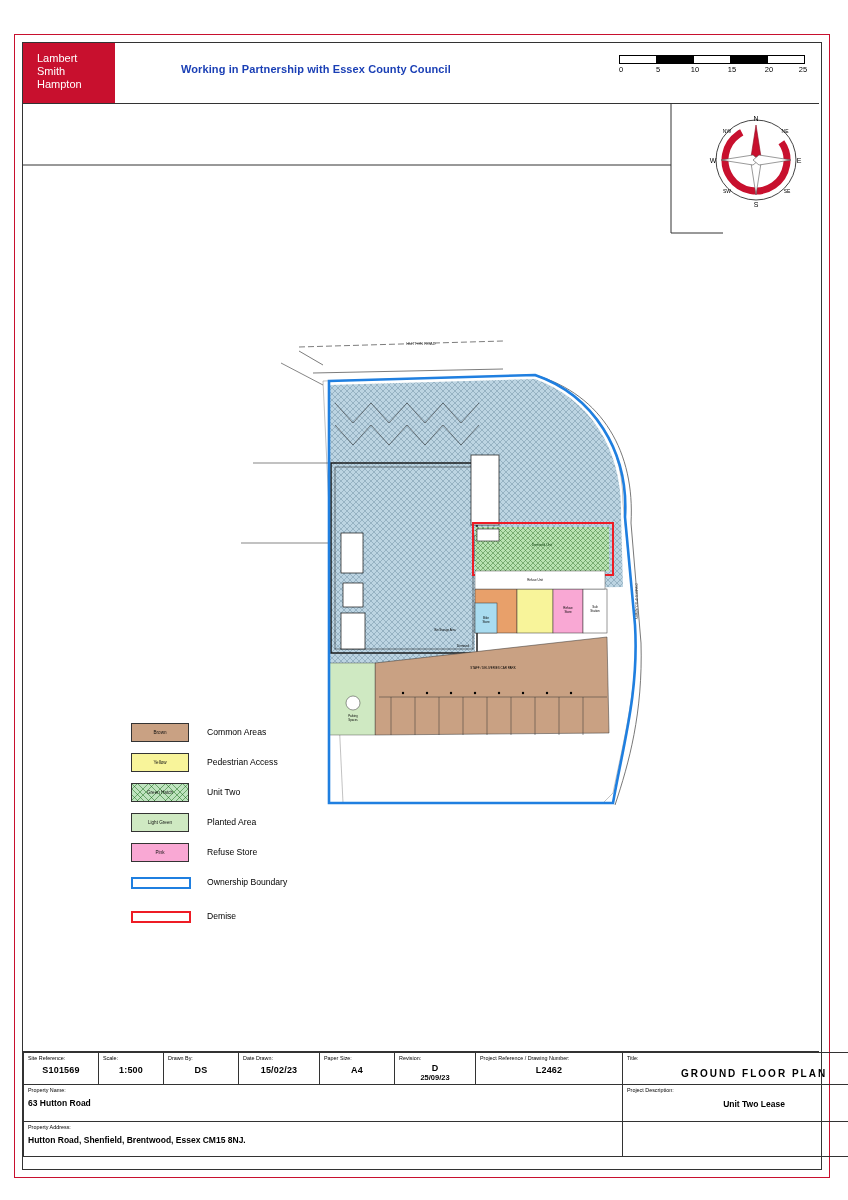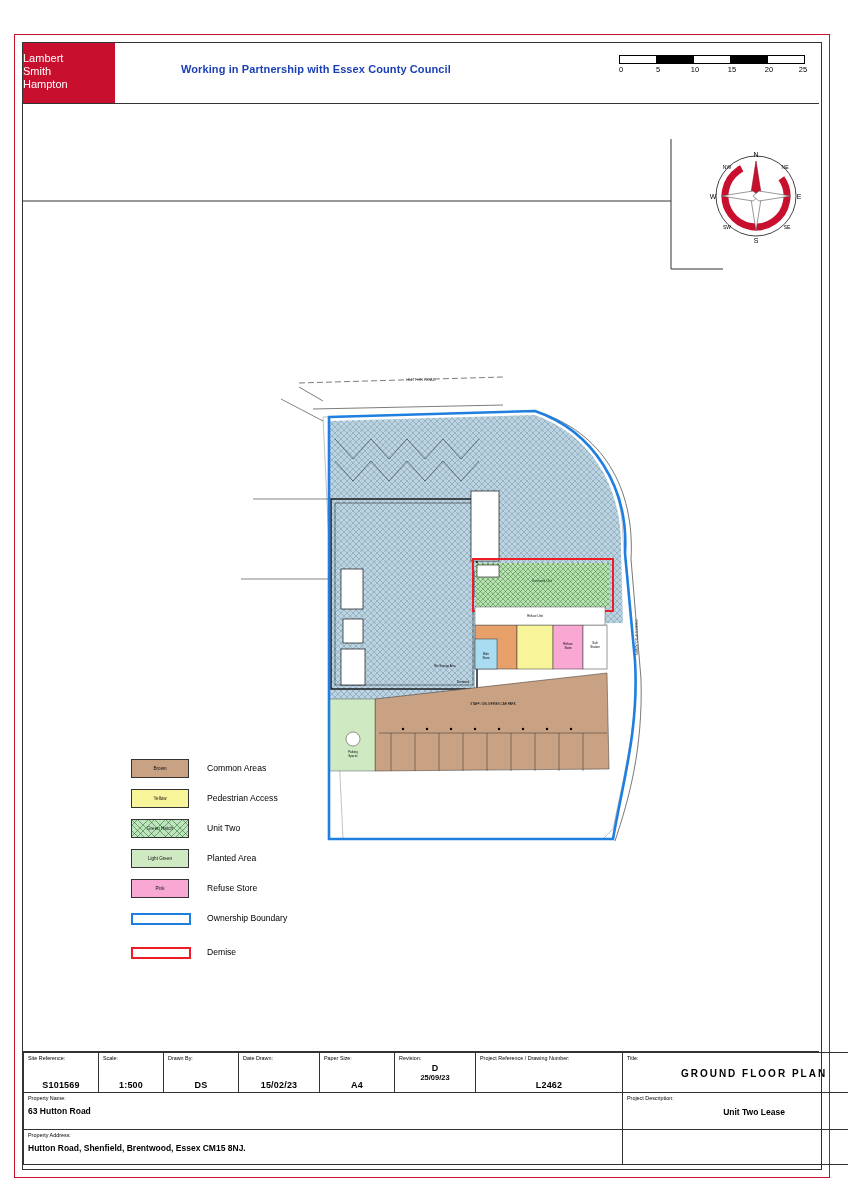--- a/index.html
+++ b/index.html
@@ -4,32 +4,32 @@
 <style>
   html,body{margin:0;padding:0;background:#ffffff;}
   body{width:848px;height:1200px;font-family:"Liberation Sans",sans-serif;color:#000;}
   .page{position:relative;width:848px;height:1200px;background:#fff;}
   .sheet{position:absolute;left:14px;top:34px;width:814px;height:1142px;border:1px solid #c8102e;background:#fff;}
   .inner-border{position:absolute;left:7px;top:7px;width:798px;height:1126px;border:1px solid #333;}
 
   
   .titlebar{position:absolute;left:8px;top:8px;width:796px;height:60px;border-bottom:1px solid #333;}
   .logo{position:absolute;left:0;top:0;width:92px;height:60px;background:#c8102e;color:#fff;
-        font-size:11px;line-height:13px;padding:9px 0 0 0;box-sizing:border-box;font-weight:400;}
+        font-size:11px;line-height:13px;padding:9px 0 0 14px;box-sizing:border-box;font-weight:400;}
   .partner{position:absolute;left:158px;top:20px;color:#1a3fb5;font-size:11px;font-weight:bold;letter-spacing:.1px;}
   .scalebar{position:absolute;right:10px;top:12px;width:190px;height:38px;}
   .sb-row{position:relative;width:186px;height:9px;border:1px solid #000;box-sizing:border-box;display:flex;}
   .sb-row div{flex:1;height:100%;border-right:1px solid #000;box-sizing:border-box;}
   .sb-row div:last-child{border-right:none;}
   .sb-row div.fill{background:#000;}
   .sb-ticks{position:relative;width:186px;height:14px;font-size:7.5px;}
   .sb-ticks span{position:absolute;top:1px;transform:translateX(-50%);}
 
   
-  .drawing{position:absolute;left:8px;top:68px;width:796px;height:948px;overflow:hidden;margin-top:36px;}
+  .drawing{position:absolute;left:8px;top:68px;width:796px;height:948px;overflow:hidden;}
 
   .compass{position:absolute;right:14px;top:8px;width:98px;height:98px;}
 
   
   .key{position:absolute;left:48px;top:620px;width:330px;font-size:8.5px;}
   .key-title{position:absolute;left:128px;top:618px;font-size:9px;font-weight:bold;}
   .key-row{position:relative;height:30px;}
   .swatch{position:absolute;left:60px;width:58px;height:19px;border:1px solid #333;box-sizing:border-box;
           font-size:4.6px;display:flex;align-items:center;justify-content:center;text-align:center;color:#111;}
   .klabel{position:absolute;left:136px;top:4px;font-size:8.6px;}
@@ -44,21 +44,21 @@
       repeating-linear-gradient(-45deg,rgba(0,90,0,.45) 0 .5px,transparent .5px 4px);}
   .h-orange{background:#f3cfae;background-image:
       repeating-linear-gradient(45deg,rgba(150,70,0,.5) 0 .6px,transparent .6px 4px),
       repeating-linear-gradient(-45deg,rgba(150,70,0,.5) 0 .6px,transparent .6px 4px);}
 
   
   .info{position:absolute;left:8px;top:1016px;width:796px;height:110px;border-top:1px solid #333;}
   .info table{border-collapse:collapse;width:796px;table-layout:fixed;}
   .info td{border:1px solid #333;vertical-align:top;padding:2px 4px;height:24px;}
   .cap{font-size:5.4px;display:block;line-height:7px;}
-  .val{font-size:9px;font-weight:bold;text-align:center;display:block;margin-top:18px;letter-spacing:.2px;}
+  .val{font-size:9px;font-weight:bold;text-align:center;display:block;margin-top:3px;letter-spacing:.2px;}
   .val-l{font-size:8.5px;font-weight:bold;text-align:left;display:block;margin-top:4px;}
   .val-big{font-size:10px;font-weight:bold;text-align:center;display:block;margin-top:6px;letter-spacing:2px;}
   .val-c{font-size:8.5px;font-weight:bold;text-align:center;display:block;margin-top:5px;}
   .rev2{font-size:7.5px;font-weight:bold;text-align:center;display:block;}
   svg{display:block;}
 </style>
 </head>
 <body>
 
 <div class="page">

